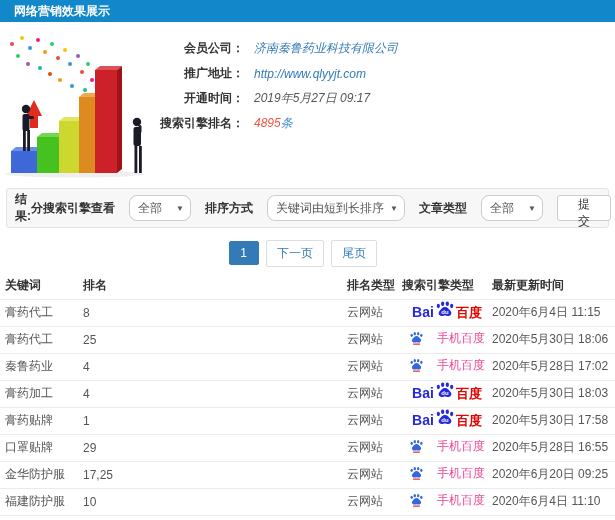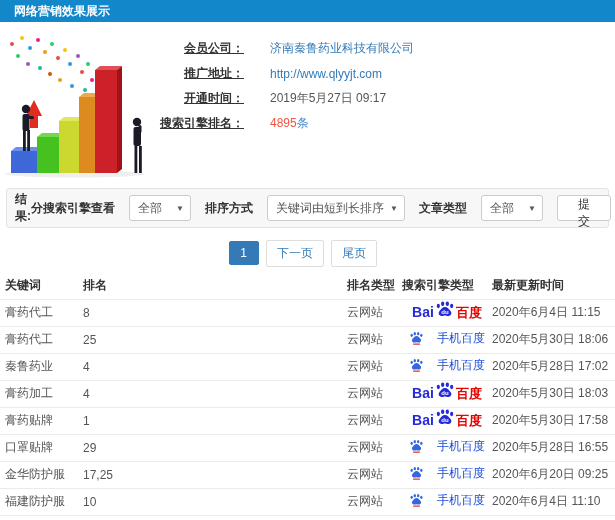--- a/index.html
+++ b/index.html
@@ -9,33 +9,33 @@
 
   
   .titlebar { height:22px; background:#1287ca; color:#fff; font-weight:bold; font-size:12px;
               line-height:22px; padding-left:14px; }
 
   
   .info-section { display:flex; margin-top:8px; height:150px; }
   .illustration { width:160px; height:150px; flex:0 0 160px; }
   .info-list { flex:1; padding-top:6px; }
   .info-row { display:flex; align-items:center; height:25px; }
-  .info-label { width:84px; text-align:right; font-weight:bold; color:#333; flex:0 0 84px;text-decoration:underline; }
-  .info-value { margin-left:26px; color:#555; }
+  .info-label { width:84px; text-align:right; font-weight:bold; color:#333; flex:0 0 84px; }
+  .info-value { margin-left:10px; color:#555;font-style:italic; }
   .info-value.link { color:#337ab7; cursor:pointer; text-decoration:none; }
   .hl-num { color:#f05540; }
   .hl-suffix { color:#4a90d2; }
 
   
   .filter-panel { margin:8px 6px 0 6px; height:40px; border:1px solid #e3e3e3; background:#f7f7f7;
                   border-radius:3px; display:flex; align-items:center; padding:0 8px; }
   .filter-title { font-weight:bold; color:#333; }
   .filter-controls { margin-left:auto; display:flex; align-items:center; gap:14px; }
   .filter-label { font-weight:bold; color:#333; white-space:nowrap; }
-  .select { position:relative; background:#fff; border:1px solid #ccc; border-radius:3px;
+  .select { position:relative; background:#fff; border:1px solid #ccc; border-radius:8px;
             height:26px; line-height:24px; padding:0 20px 0 8px; color:#555; cursor:pointer; white-space:nowrap; }
   .select .caret { position:absolute; right:6px; top:0; font-size:8px; color:#555; line-height:26px; }
   .select.narrow { min-width:62px; }
   .submit-btn { background:#fff; border:1px solid #ccc; border-radius:3px; height:26px;
                 padding:0 20px; color:#333; font-size:12px; cursor:pointer;
                 font-family:"Liberation Sans","DejaVu Sans",sans-serif; }
 
   
   .pagination { text-align:center; padding:12px 9px 6px 0; height:44px; }
   .page-btn { display:inline-block; min-width:30px; padding:4px 10px; margin:0 2px; border:1px solid #ddd;
@@ -54,21 +54,21 @@
   td.c-engine { text-align:center; }
   td.c-date { color:#444; }
 
   
   .eng-baidu { display:inline-flex; align-items:center; font-weight:bold; line-height:1; }
   .eng-baidu .bai { color:#2529d8; font-size:14px; }
   .eng-baidu svg { width:20px; height:18px; margin:-7px 1px 0 1px; }
   .eng-baidu .cn { color:#e10601; font-size:13px; }
   .eng-mobile { display:inline-flex; align-items:center; gap:5px; line-height:1; }
   .eng-mobile svg { width:15px; height:14px; }
-  .eng-mobile .mcn { color:#1d4ed8; font-size:12px;margin-left:8px; }
+  .eng-mobile .mcn { color:#ec4899; font-size:12px;margin-left:8px; }
 </style>
 </head>
 <body>
 
 <div class="page">
 
   <div class="titlebar">
     <span>网络营销效果展示</span>
   </div>
 

